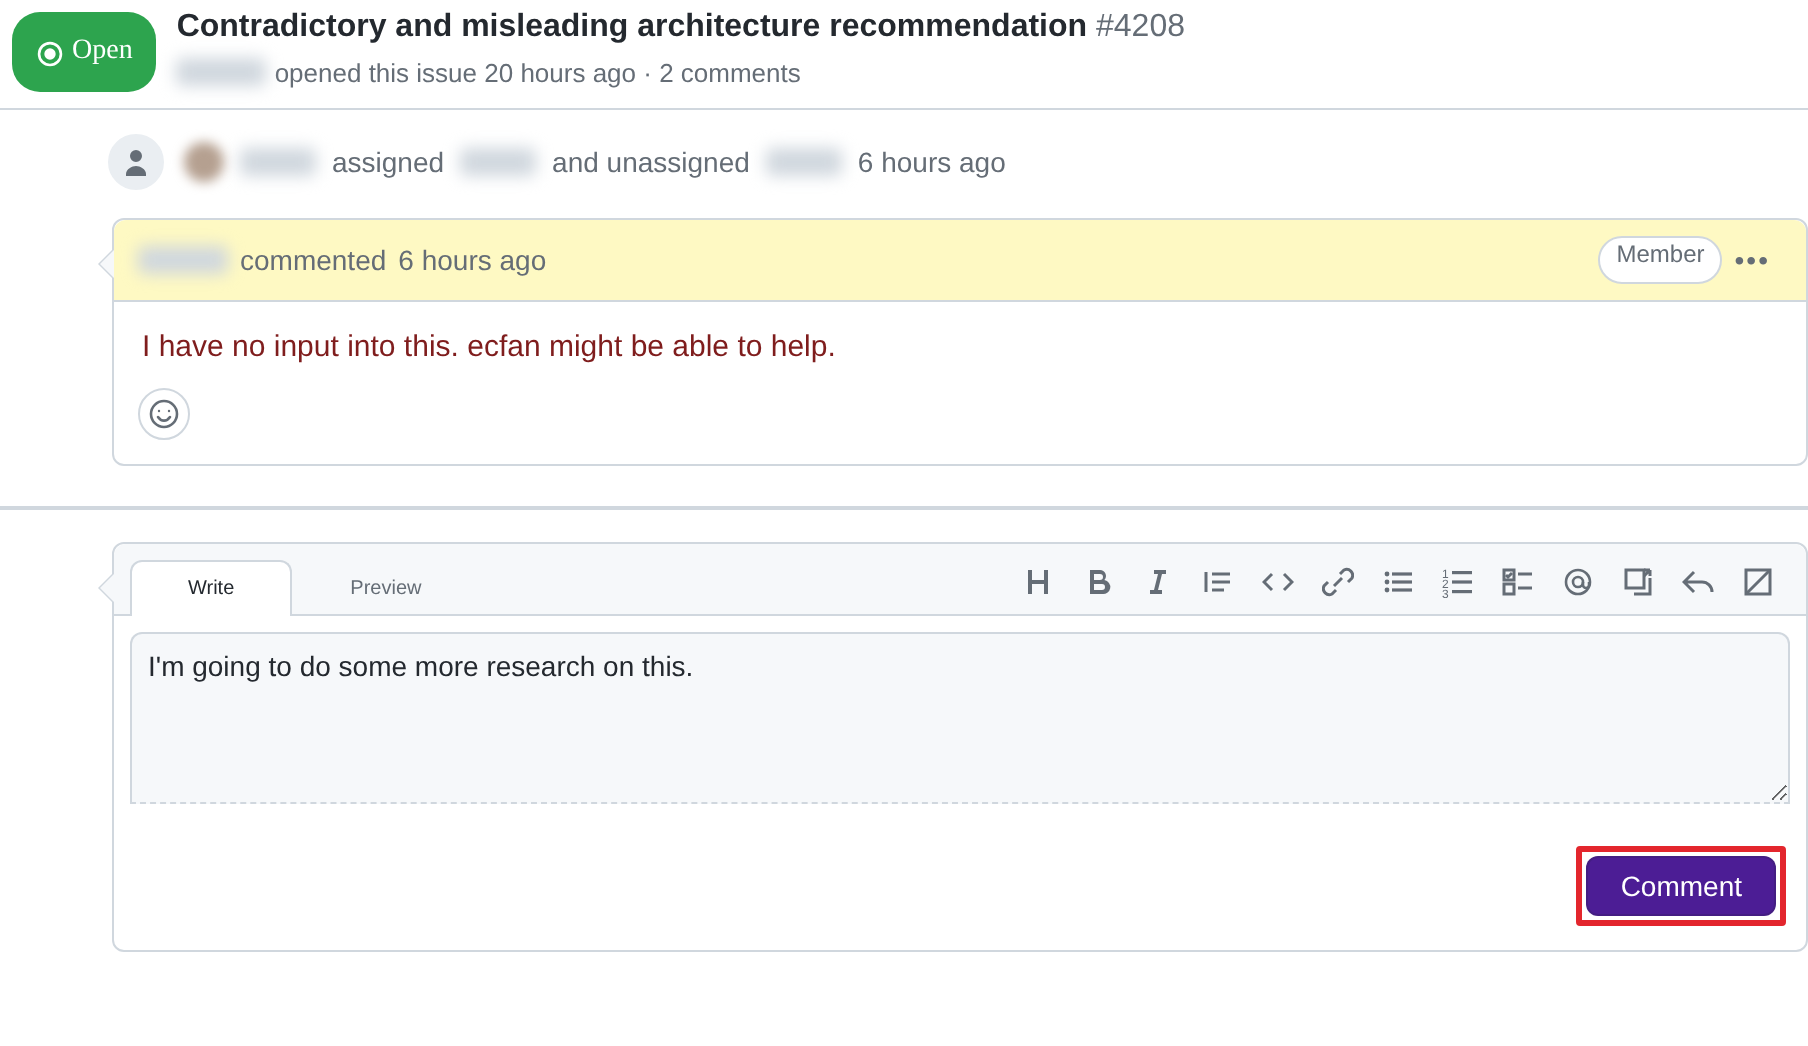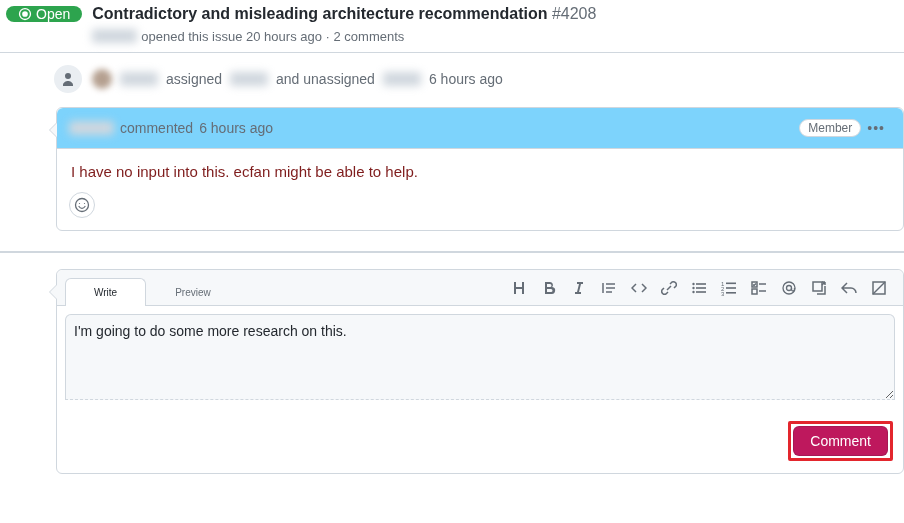--- a/index.html
+++ b/index.html
@@ -12,29 +12,30 @@
   }
   .header {
     display: flex;
     align-items: flex-start;
     padding: 4px 8px 8px 6px;
     border-bottom: 1px solid #d0d7de;
     gap: 10px;
   }
   .open-badge {
     display: inline-flex;
-    align-items: center;
+    align-items: flex-end;
     background: #2da44e;
     color: #fff;
     border-radius: 14px;
-    padding: 0 12px;
+    padding: 12px 12px;
     font-size: 14px;
     font-weight: 500;
     gap: 4px;
     margin-top: 2px;
+    font-family: Liberation Serif, serif;
   }
   .open-badge svg { fill: #fff; }
   .header-main { flex: 1; }
   .title-row {
     font-size: 16px;
     font-weight: 600;
     color: #24292f;
     line-height: 1.3;
   }
   .issue-num { color: #656d76; font-weight: 400; }
@@ -76,26 +77,25 @@
     margin-left: -4px;
   }
 
   .comment-block {
     position: relative;
     border: 1px solid #d0d7de;
     border-radius: 6px;
     margin-bottom: 20px;
   }
   .comment-header {
-    background: #7dd3fc;
+    background: #fef9c3;
     border-bottom: 1px solid #d0d7de;
     border-radius: 6px 6px 0 0;
     padding: 8px 12px;
     display: flex;
-    align-items: center;
     color: #656d76;
   }
   .comment-header .left { display: flex; align-items: center; gap: 6px; flex: 1; }
   .member-badge {
     border: 1px solid #d0d7de;
     border-radius: 12px;
     padding: 1px 8px;
     font-size: 12px;
     color: #656d76;
     background: #fff;
@@ -202,21 +202,21 @@
     padding: 1px 3px;
     border-radius: 2px;
     letter-spacing: 0.5px;
   }
   .actions {
     display: flex;
     justify-content: flex-end;
     padding: 10px 10px 12px 10px;
   }
   .comment-btn {
-    background: #be185d;
+    background: #4c1d95;
     color: #fff;
     border: 1px solid rgba(27,31,36,0.15);
     border-radius: 6px;
     padding: 6px 16px;
     font-size: 14px;
     font-weight: 500;
     cursor: pointer;
   }
   .highlight-box {
     border: 3px solid #e3262d;

